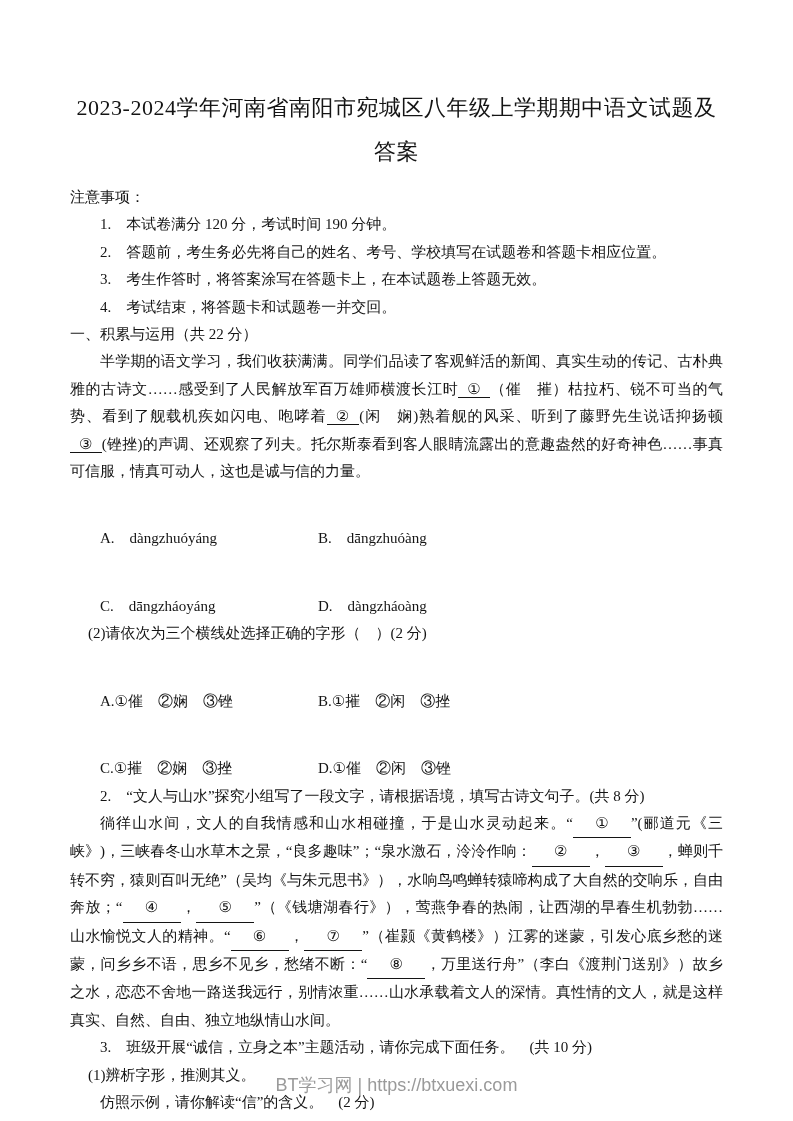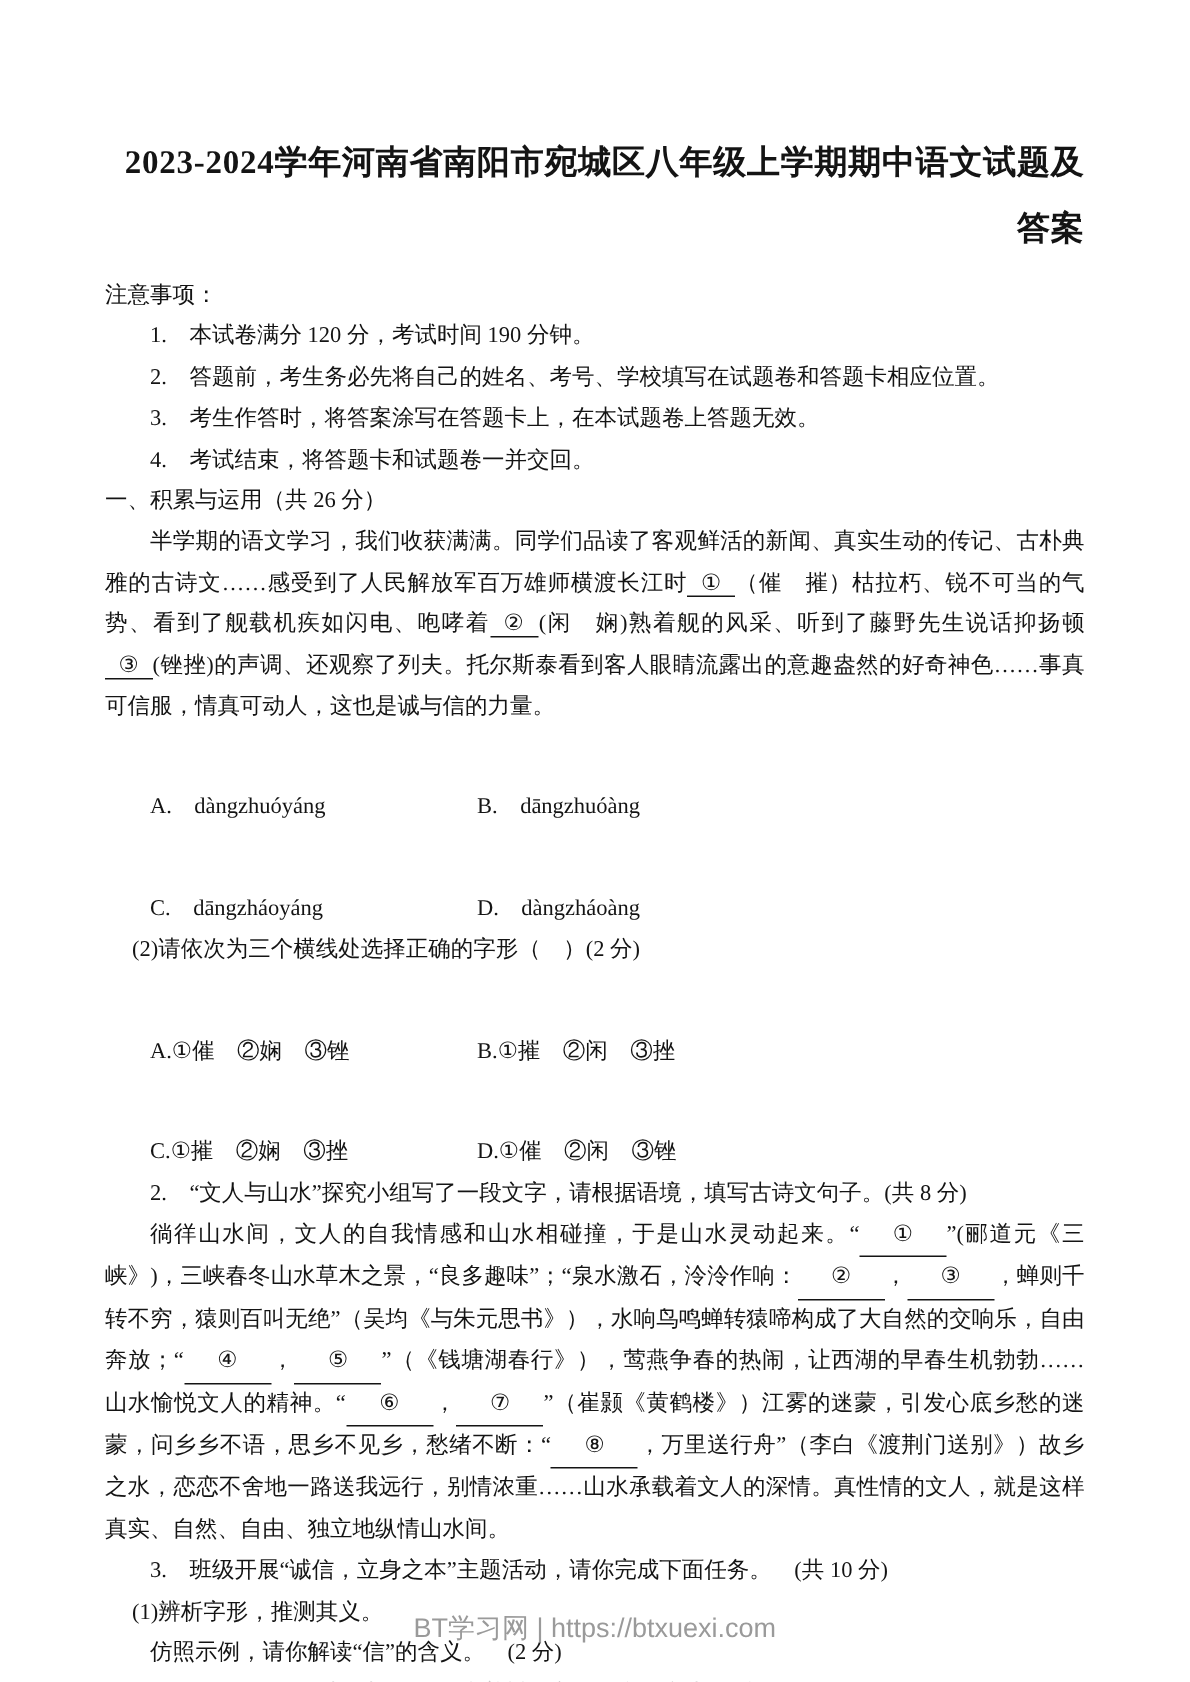--- a/index.html
+++ b/index.html
@@ -8,22 +8,22 @@
     width: 793px;
     height: 1121px;
     background: #ffffff;
     overflow: hidden;
     font-family: "Liberation Serif", "DejaVu Serif", serif;
     color: #141414;
   }
   .content { padding: 86px 70px 0 70px; }
   .title {
     font-size: 22px;
-    font-weight: bold;
-    text-align: right;
+    font-weight: normal;
+    text-align: center;
     line-height: 44px;
     margin: 0 0 10px 0;
     letter-spacing: 0.5px;
   }
   p {
     margin: 0;
     font-size: 15px;
     line-height: 27.4px;
     text-align: justify;
   }
@@ -60,21 +60,21 @@
   <div class="content">
 
     <h1 class="title">2023-2024学年河南省南阳市宛城区八年级上学期期中语文试题及答案</h1>
 
     <p>注意事项：</p>
     <p class="ind2">1.　本试卷满分 120 分，考试时间 190 分钟。</p>
     <p class="ind2">2.　答题前，考生务必先将自己的姓名、考号、学校填写在试题卷和答题卡相应位置。</p>
     <p class="ind2">3.　考生作答时，将答案涂写在答题卡上，在本试题卷上答题无效。</p>
     <p class="ind2">4.　考试结束，将答题卡和试题卷一并交回。</p>
 
-    <p>一、积累与运用（共 26 分）</p>
+    <p>一、积累与运用（共 22 分）</p>
 
 
     <p class="ind2"><span>半学期的语文学习，我们收获满满。同学们品读了客观鲜活的新闻、真实生动的传记、古朴典雅的古诗文……感受到了人民解放军百万雄师横渡长江时</span><span class="blank-s">①</span><span>（催　摧）枯拉朽、锐不可当的气势、看到了舰载机疾如闪电、咆哮着</span><span class="blank-s">②</span><span>(闲　娴)熟着舰的风采、听到了藤野先生说话抑扬顿</span><span class="blank-s">③</span><span>(锉挫)的声调、还观察了列夫。托尔斯泰看到客人眼睛流露出的意趣盎然的好奇神色……事真可信服，情真可动人，这也是诚与信的力量。</span></p>
 
     <p class="opt-row"><span class="col1">A.　dàngzhuóyáng</span><span>B.　dāngzhuóàng</span></p>
     <p class="opt-row"><span class="col1">C.　dāngzháoyáng</span><span>D.　dàngzháoàng</span></p>
 
     <p class="ind1">(2)请依次为三个横线处选择正确的字形（　）(2 分)</p>
     <p class="opt-row"><span class="col1">A.①催　②娴　③锉</span><span>B.①摧　②闲　③挫</span></p>
     <p class="opt-row"><span class="col1">C.①摧　②娴　③挫</span><span>D.①催　②闲　③锉</span></p>

